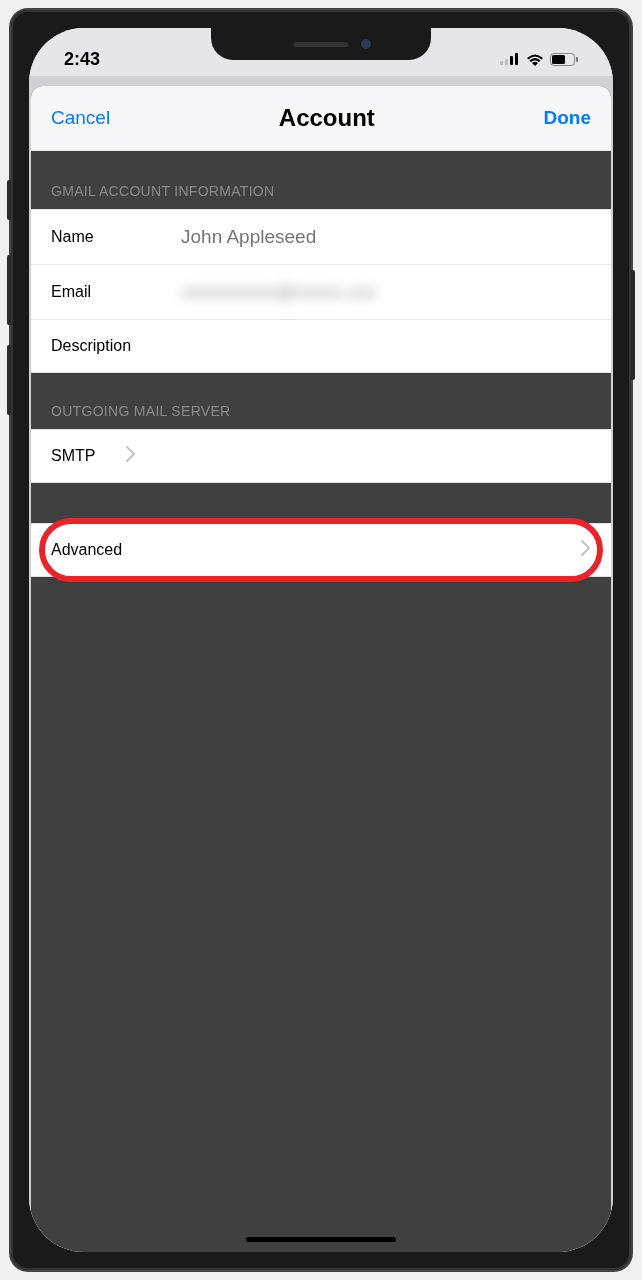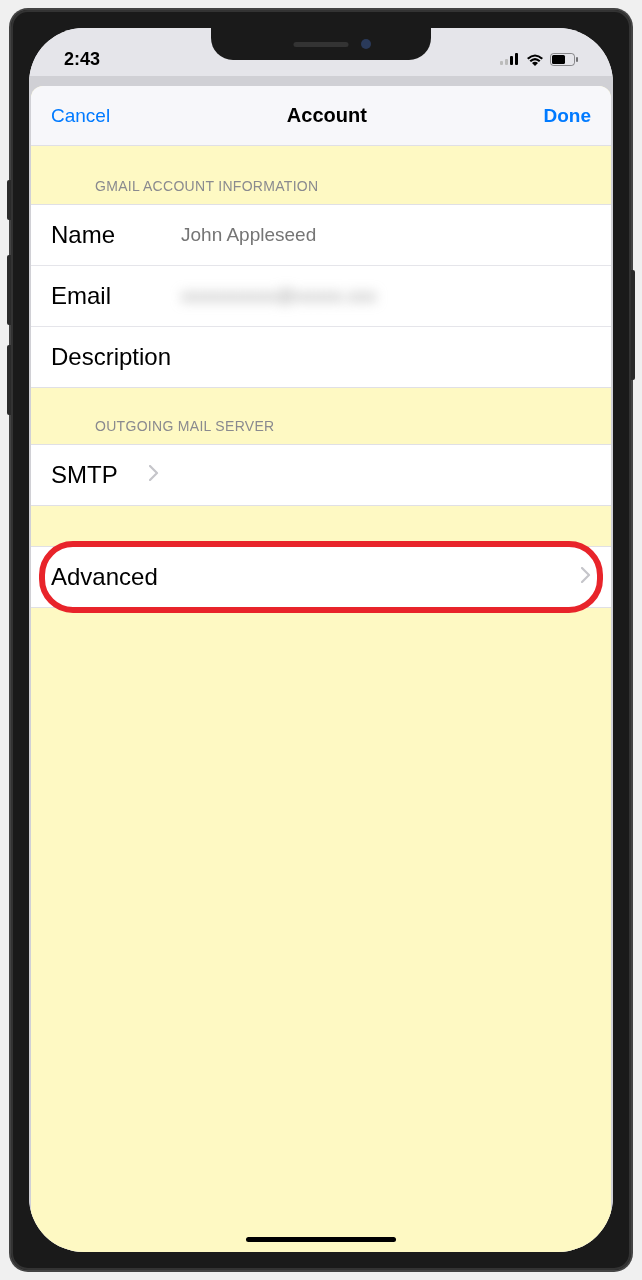--- a/index.html
+++ b/index.html
@@ -95,21 +95,21 @@
       position: absolute;
       top: 48px;
       left: 0;
       right: 0;
       bottom: 0;
       background: #d0d0d5;
       padding-top: 10px;
     }
     
     .modal-sheet {
-      background: #fef9c3;
+      background: #404040;
       border-radius: 12px 12px 0 0;
       height: 100%;
       overflow: hidden;
       margin: 0 2px;
     }
     
     .nav-bar {
       display: flex;
       align-items: center;
       justify-content: space-between;
@@ -124,31 +124,30 @@
       background: none;
       border: none;
       cursor: pointer;
     }
     
     .nav-button.done {
       font-weight: 600;
     }
     
     .nav-title {
-      font-size: 20px;
+      font-size: 24px;
       font-weight: 600;
       color: #000;
     }
     
     .section-header {
       font-size: 14px;
       color: #8a8a8f;
       padding: 30px 20px 10px;
       letter-spacing: 0.3px;
-      margin-left: 44px;
     }
     
     .section-header.first {
       padding-top: 32px;
     }
     
     .row-group {
       background: #fff;
       border-top: 1px solid #e0e0e5;
       border-bottom: 1px solid #e0e0e5;
@@ -162,21 +161,21 @@
       min-height: 52px;
       position: relative;
     }
     
     .row:last-child {
       border-bottom: none;
       gap: 31px;
     }
     
     .row-label {
-      font-size: 24px;
+      font-size: 16px;
       color: #000;
       width: 130px;
       flex-shrink: 0;
     }
     
     .row-value {
       font-size: 19px;
       color: #000;
       border: none;
       background: none;

